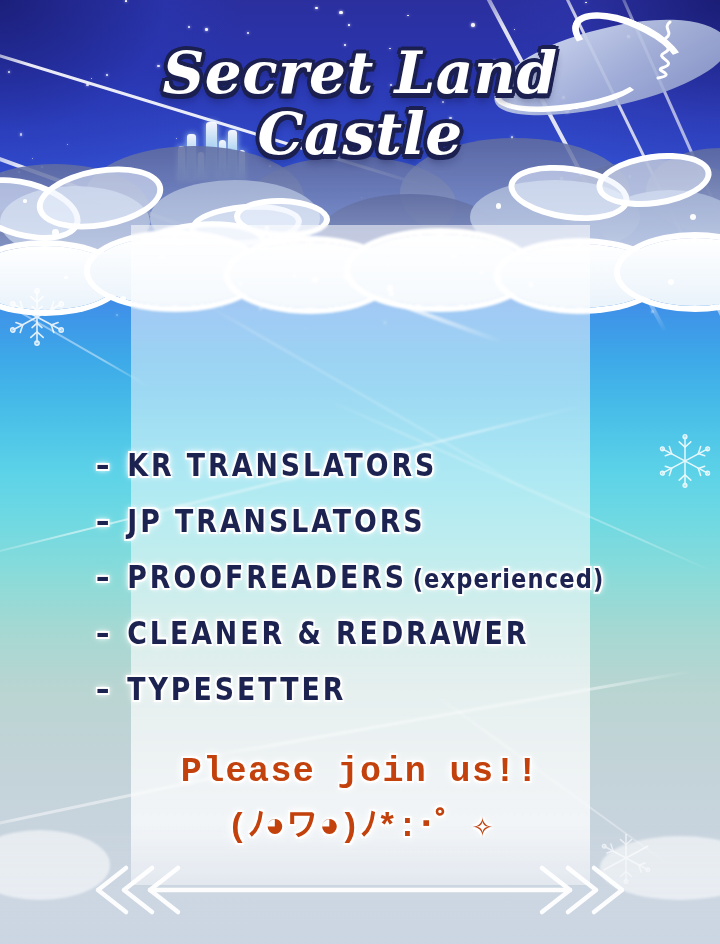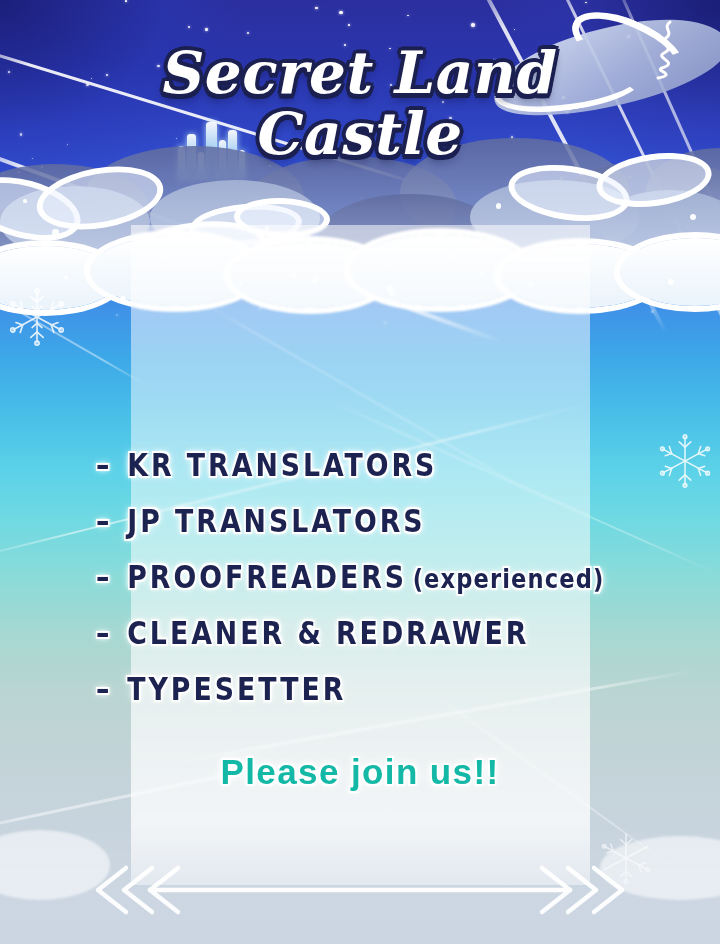--- a/index.html
+++ b/index.html
@@ -204,25 +204,25 @@
     text-transform:none;
     margin-left:6px;
   }
 
   
   .cta {
     position:absolute; left:0; top:752px; width:720px; text-align:center;
     z-index:30;
   }
   .cta-line {
-    font-family:Liberation Sans, sans-serif;
+    font-family:Liberation Mono, monospace;
     font-weight:700;
     font-size:35px;
     letter-spacing:1.4px;
-    color:#14b8a6;
+    color:#c2410c;
     text-shadow:
       0 0 7px #fff, 0 0 7px #fff, 0 0 13px #fff,
       -1.6px -1.6px 0 #fff, 1.6px -1.6px 0 #fff,
       -1.6px 1.6px 0 #fff, 1.6px 1.6px 0 #fff;
   }
   .cta-kao {
     margin-top:12px;
     font-size:34px;
     letter-spacing:0px;
   }
@@ -545,20 +545,21 @@
         <span>CLEANER &amp; REDRAWER</span>
       </div>
       <div class="need-row">
         <span class="need-dash">–</span>
         <span>TYPESETTER</span>
       </div>
     </div>
 
   <div class="cta">
     <div class="cta-line">Please join us!!</div>
+    <div class="cta-line cta-kao">(ﾉ◕ワ◕)ﾉ*:･ﾟ ✧</div>
   </div>
 
   <div class="bottom-haze"></div>
   <div class="bot-cloud" style="left:-30px; width:140px; height:70px;"></div>
   <div class="bot-cloud" style="left:600px; width:160px; height:64px;"></div>
 
   <div class="ornament">
     <svg width="720" height="60" viewBox="0 0 720 60">
       <g stroke="#ffffff" stroke-width="4.5" fill="none" stroke-linecap="round" opacity="0.95">
         <line x1="150" y1="30" x2="570" y2="30"></line>

